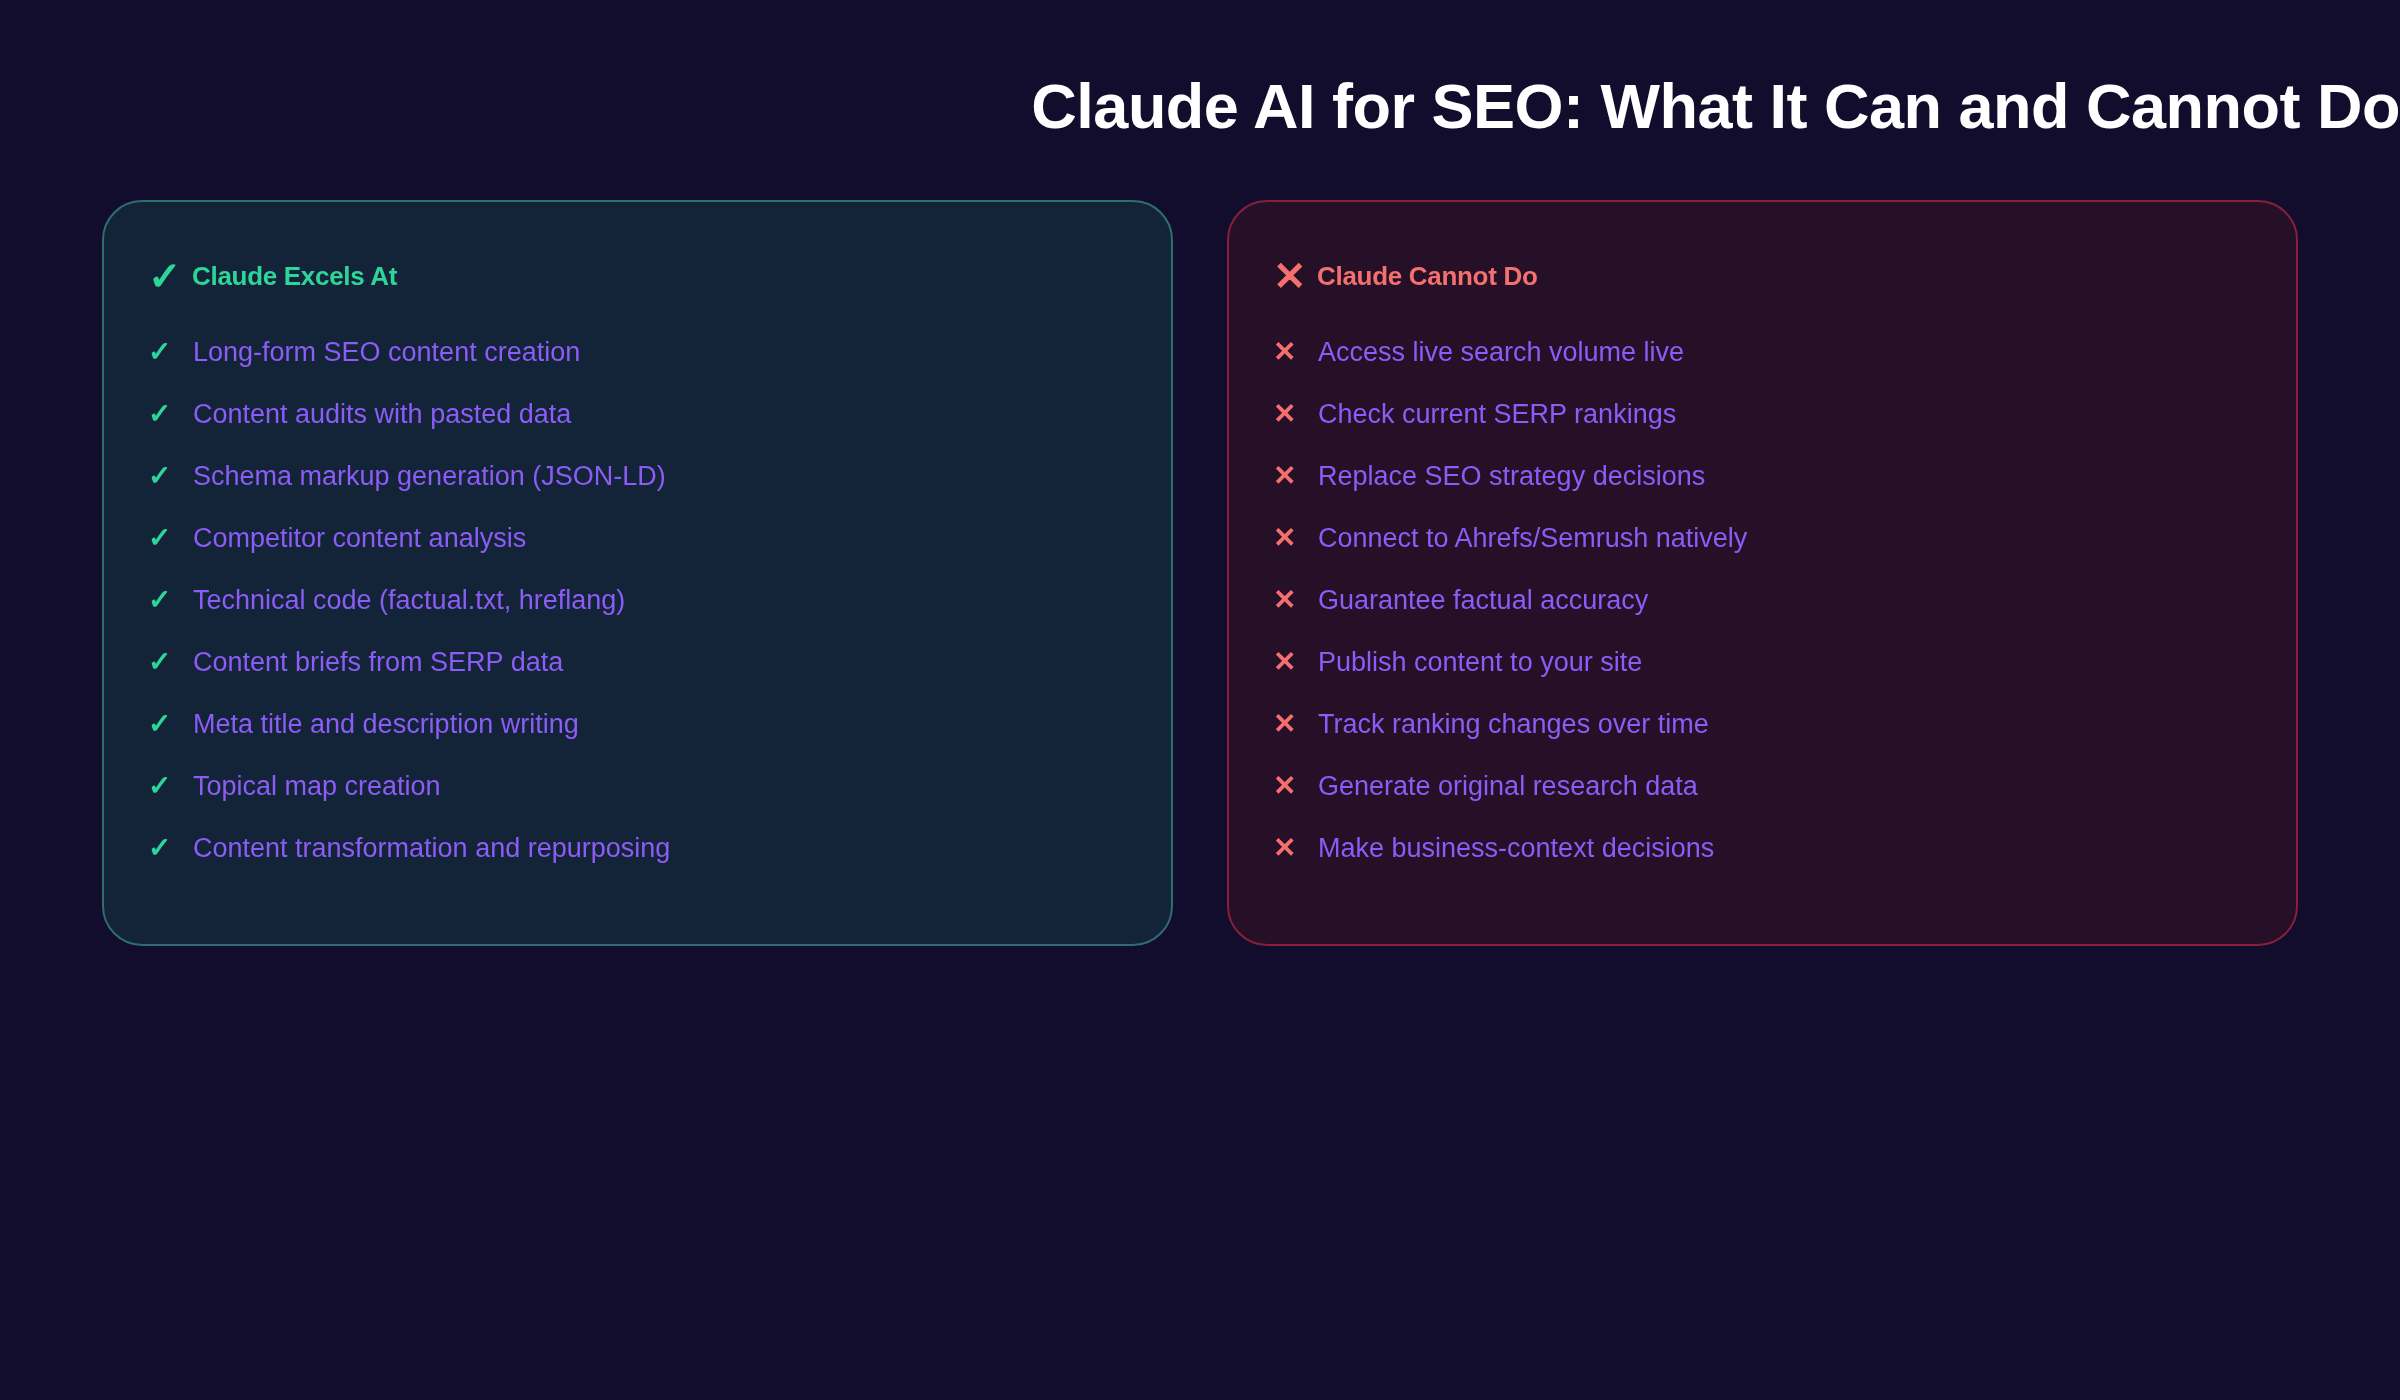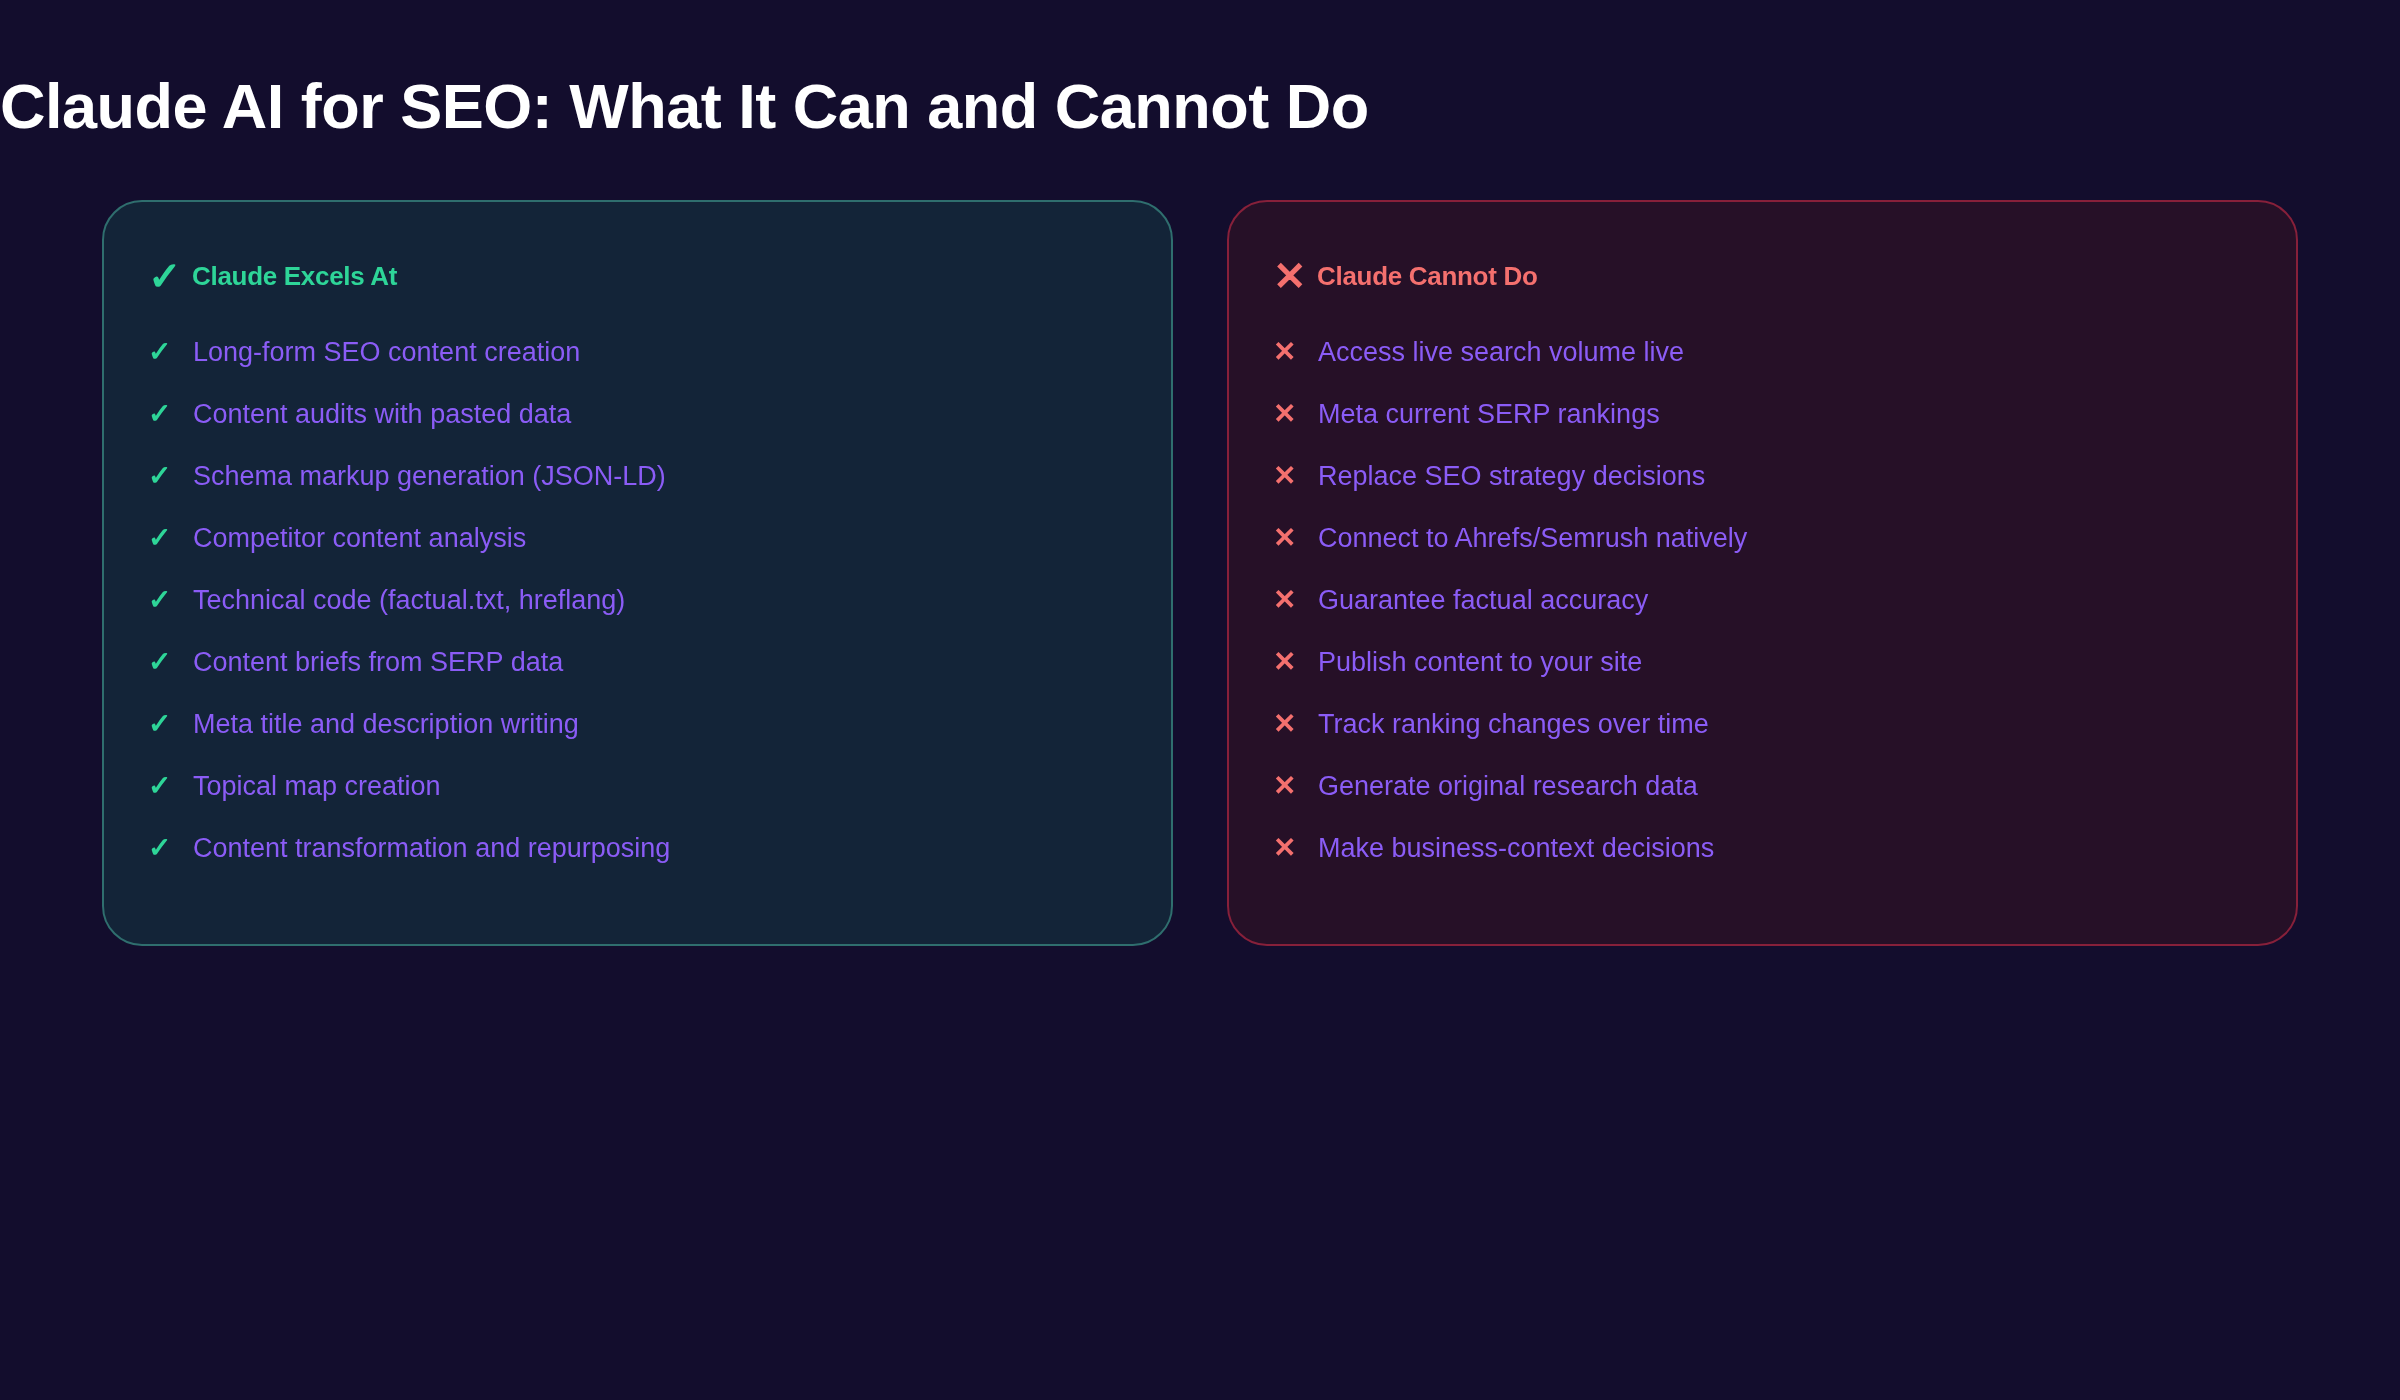--- a/index.html
+++ b/index.html
@@ -8,21 +8,21 @@
   }
   body {
     width: 2400px;
     height: 1400px;
     background: #130d2d;
     font-family: "Liberation Sans", sans-serif;
     overflow: hidden;
   }
   .page-title {
     margin: 70px 0 0 0;
-    text-align: left;
+    text-align: right;
     color: #ffffff;
     font-size: 63px;
     font-weight: 800;
     letter-spacing: -0.5px;
     line-height: 1.15;
   }
   .cards-row {
     display: flex;
     justify-content: space-between;
     padding: 0 102px;
@@ -135,21 +135,21 @@
       <span class="card-header-icon">✕</span>
       <span class="card-header-title">Claude Cannot Do</span>
     </div>
     <div class="card-list">
         <div class="item">
           <span class="item-icon">✕</span>
           <span class="item-text">Access live search volume live</span>
         </div>
         <div class="item">
           <span class="item-icon">✕</span>
-          <span class="item-text">Meta current SERP rankings</span>
+          <span class="item-text">Check current SERP rankings</span>
         </div>
         <div class="item">
           <span class="item-icon">✕</span>
           <span class="item-text">Replace SEO strategy decisions</span>
         </div>
         <div class="item">
           <span class="item-icon">✕</span>
           <span class="item-text">Connect to Ahrefs/Semrush natively</span>
         </div>
         <div class="item">

